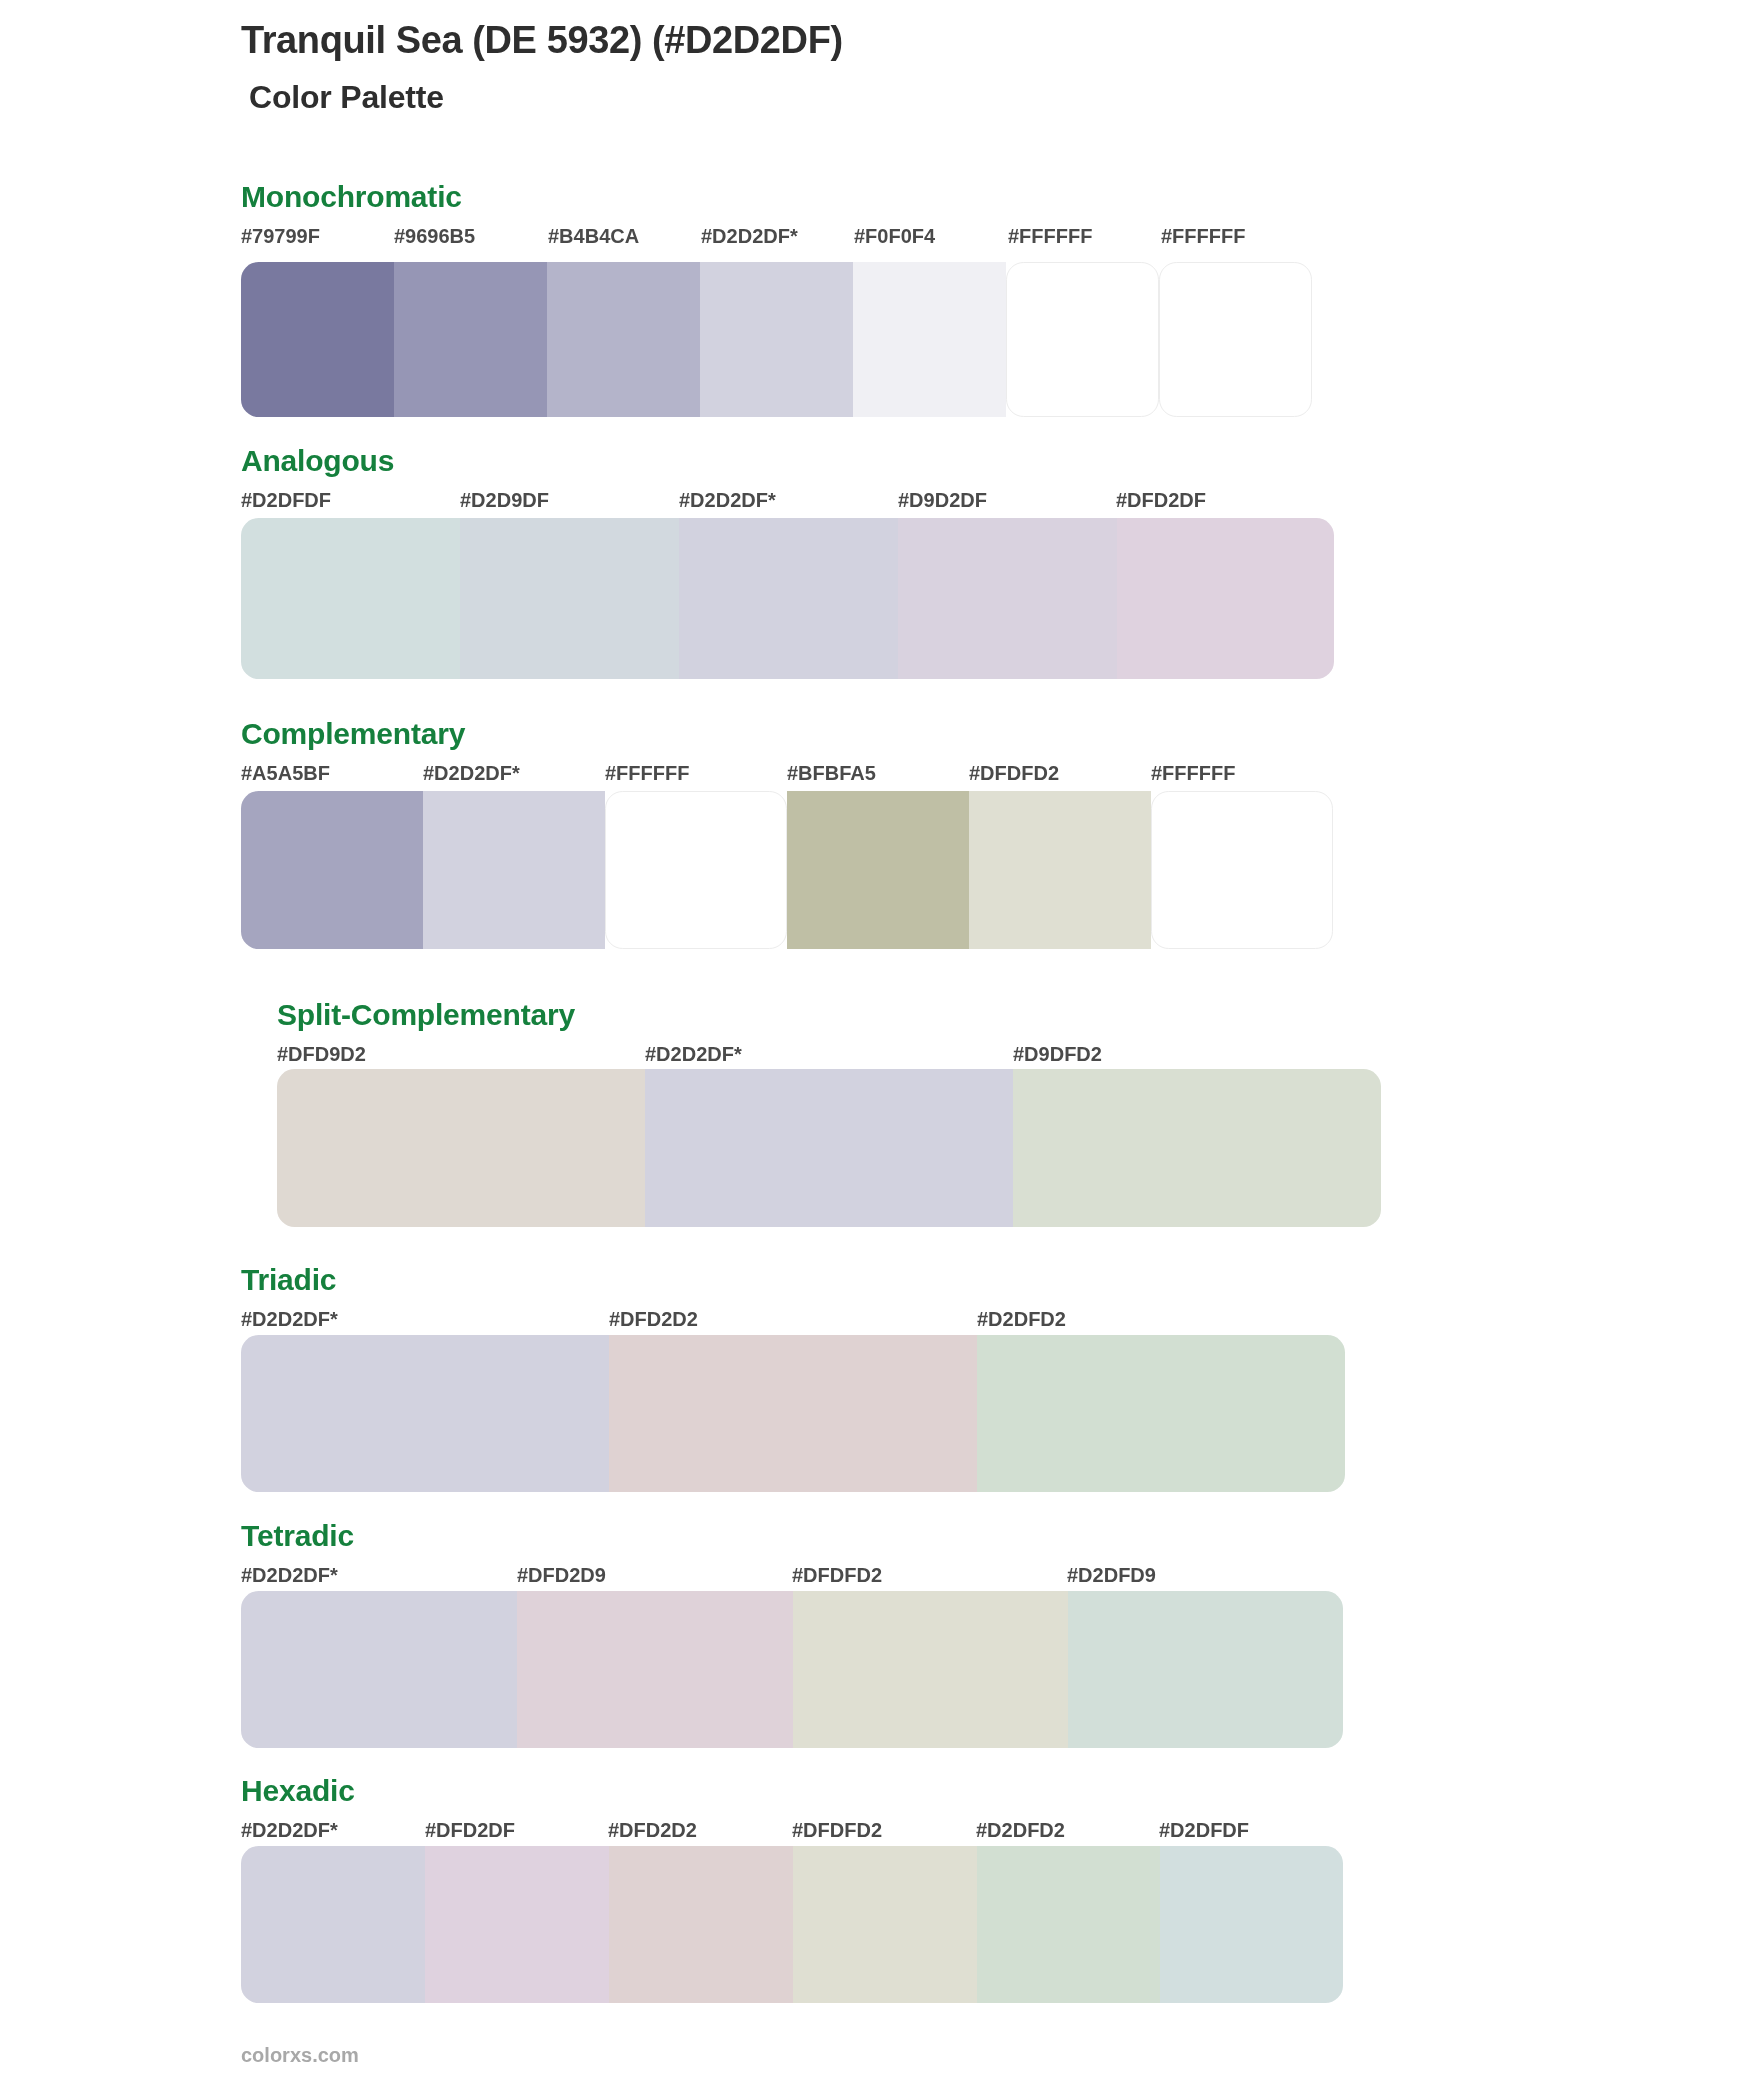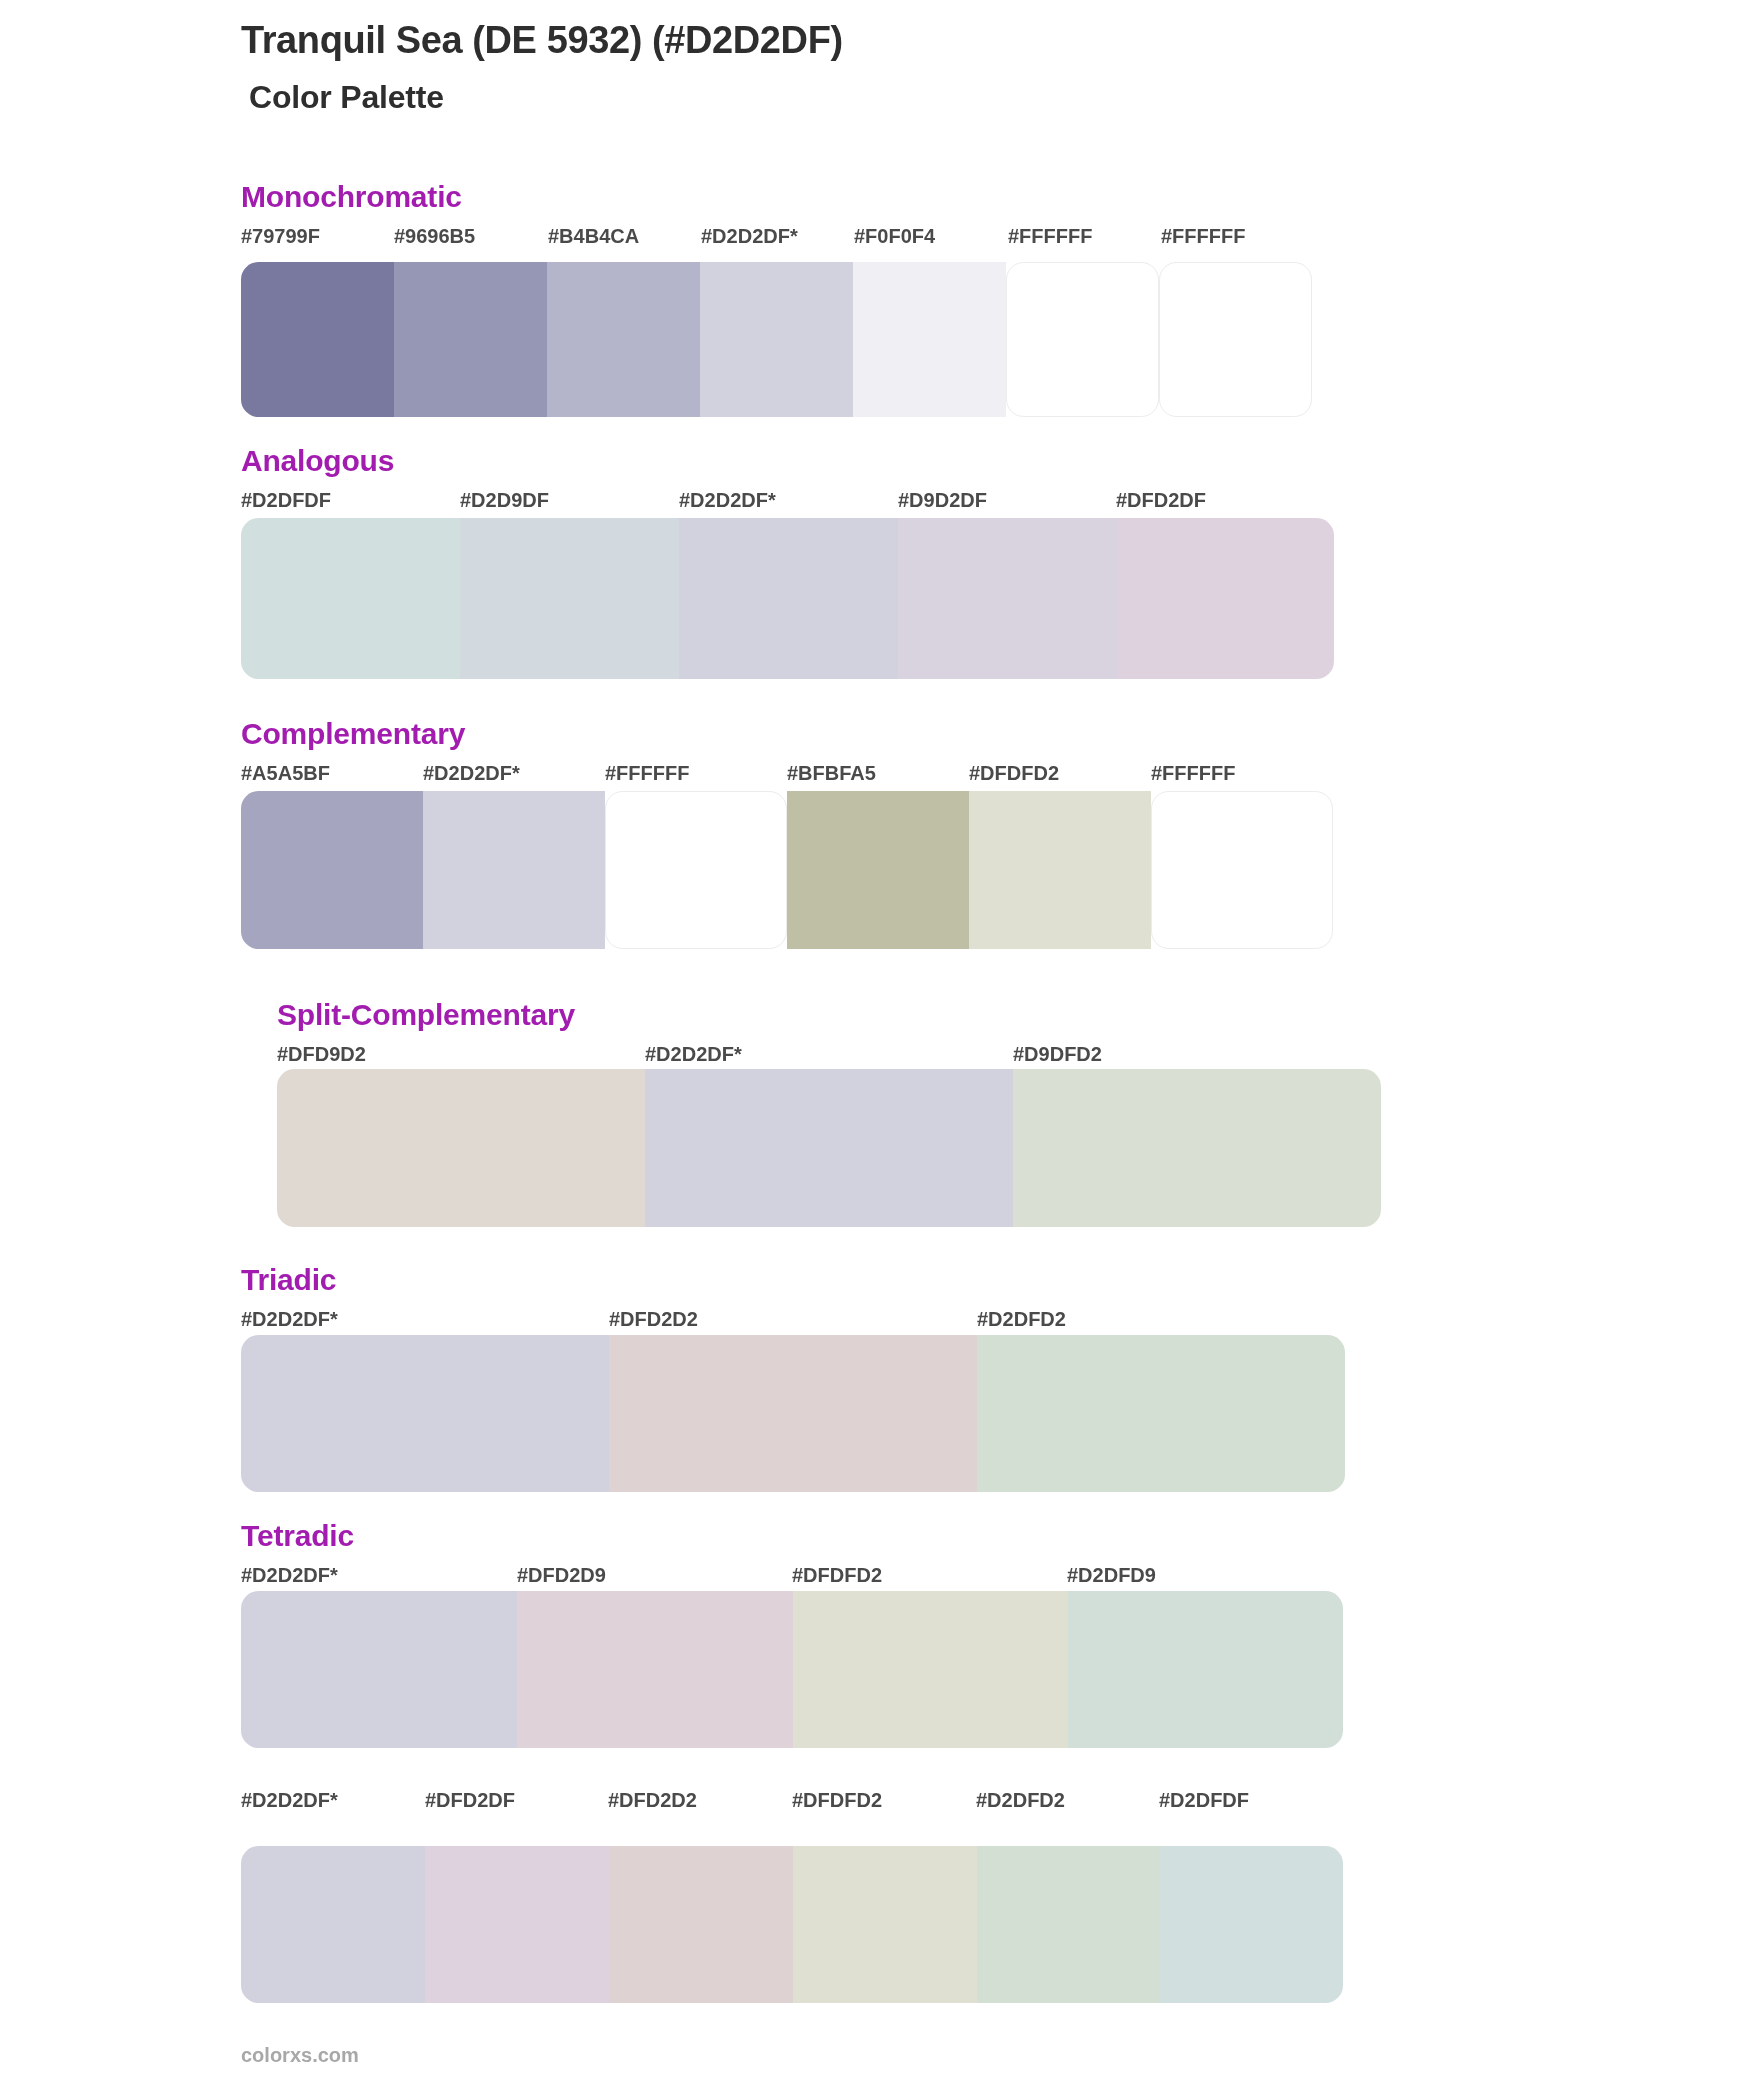--- a/index.html
+++ b/index.html
@@ -48,21 +48,21 @@
     white-space: nowrap;
   }
   
   .section {
     position: absolute;
     left: 241px;
   }
   .section-title {
     font-size: 30px;
     font-weight: bold;
-    color: #a21caf;
+    color: #15803d;
     letter-spacing: -0.2px;
     margin: 0;
     line-height: 1;
     white-space: nowrap;
   }
   .labels-row {
     position: relative;
     height: 27px;
     margin-top: 14.4px;
   }
@@ -212,20 +212,21 @@
           <span class="hex-label" style="left: 826px;">#D2DFD9</span>
         </div>
         <div class="swatch-strip" style="height: 157px; width: 1101px; position: absolute; left: 0px; top: 70px;">
           <div class="swatch first" title="#D2D2DF*" style="width: 276px; background: rgb(210, 210, 223);"></div>
           <div class="swatch" title="#DFD2D9" style="width: 276px; background: rgb(223, 210, 217);"></div>
           <div class="swatch" title="#DFDFD2" style="width: 275px; background: rgb(223, 223, 210);"></div>
           <div class="swatch last" title="#D2DFD9" style="width: 275px; background: rgb(210, 223, 217);"></div>
         </div>
       </div>
       <div class="section" style="top: 1776px; width: 1101px;">
+        <div class="section-title">Hexadic</div>
         <div class="labels-row">
           <span class="hex-label" style="left: 0px;">#D2D2DF*</span>
           <span class="hex-label" style="left: 184px;">#DFD2DF</span>
           <span class="hex-label" style="left: 367px;">#DFD2D2</span>
           <span class="hex-label" style="left: 551px;">#DFDFD2</span>
           <span class="hex-label" style="left: 735px;">#D2DFD2</span>
           <span class="hex-label" style="left: 918px;">#D2DFDF</span>
         </div>
         <div class="swatch-strip" style="height: 157px; width: 1101px; position: absolute; left: 0px; top: 70px;">
           <div class="swatch first" title="#D2D2DF*" style="width: 184px; background: rgb(210, 210, 223);"></div>

